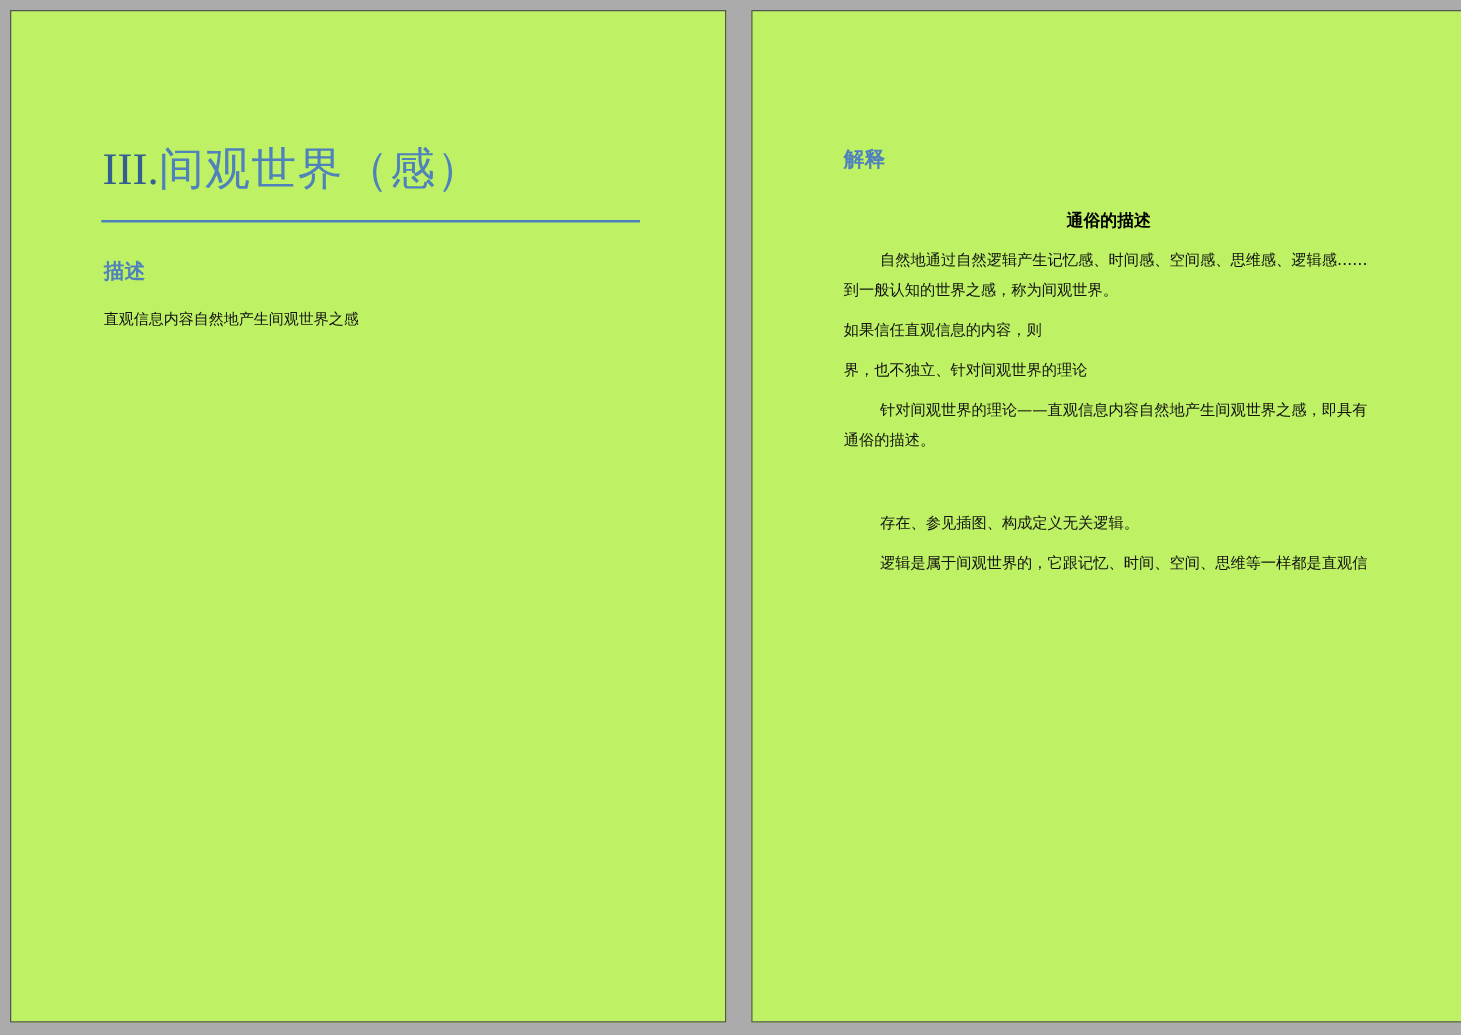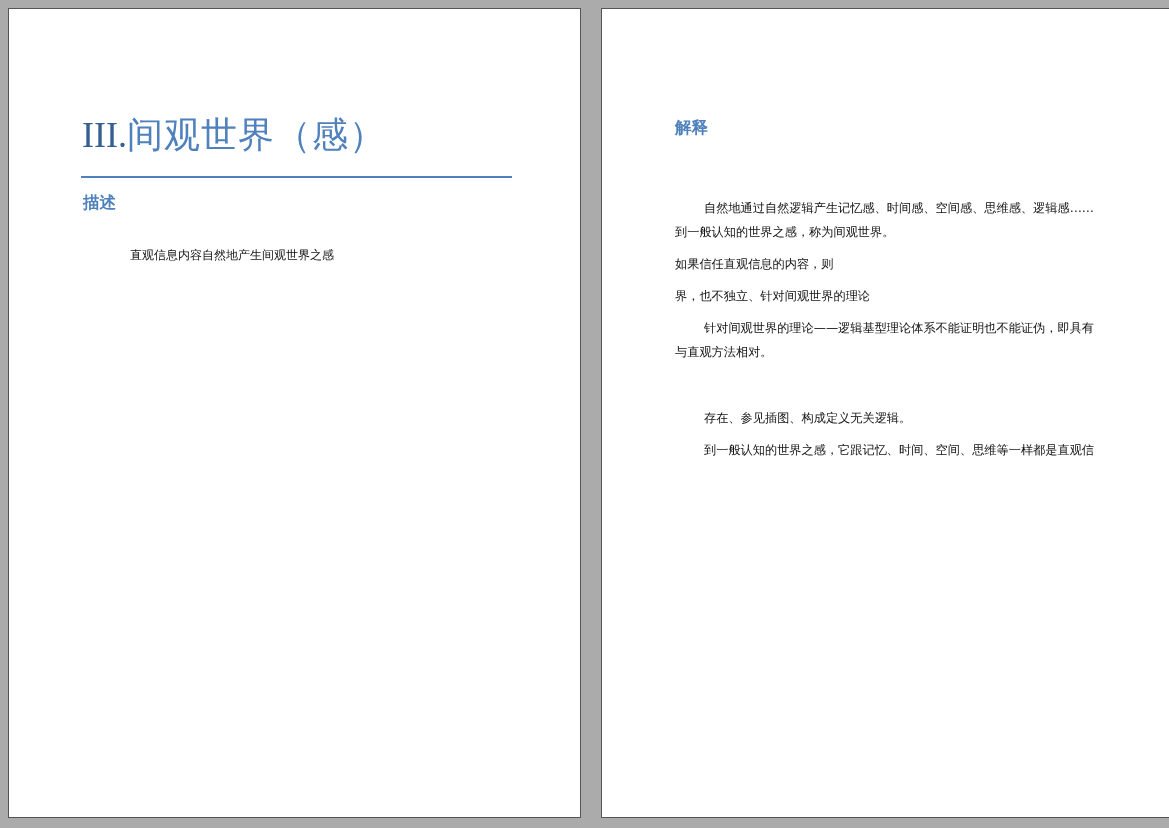--- a/index.html
+++ b/index.html
@@ -13,21 +13,21 @@
       position: relative;
       overflow: hidden;
       font-family: "DejaVu Sans", "Liberation Sans", sans-serif;
       color: #000;
     }
     .page {
       position: absolute;
       top: 8px;
       width: 573px;
       height: 810px;
-      background: #ffffff;
+      background: #bef264;
       border: 1px solid #555555;
       box-sizing: border-box;
     }
     #page-left { left: 8px; }
     #page-right { left: 589px; width: 694px; margin-left: 12px; }
 
     .title {
       position: absolute;
       left: 73px;
       top: 108px;
@@ -56,31 +56,31 @@
       background: #4f81bd;
     }
     .h2 {
       position: absolute;
       font-size: 16.5px;
       font-weight: bold;
       color: #4f81bd;
       line-height: 1;
       white-space: nowrap;
     }
-    #desc-heading { left: 74px; top: 186px; }
+    #desc-heading { left: 74px; top: 200px; }
     #explain-heading { left: 73px; top: 111px; }
 
     .body-text {
       position: absolute;
       font-size: 12px;
       line-height: 24px;
       white-space: nowrap;
       color: #111;
     }
-    #desc-text { left: 74px; top: 234px; margin-left: 47px; }
+    #desc-text { left: 74px; top: 234px; }
 
     .center-title {
       position: absolute;
       left: 73px;
       width: 424px;
       top: 158px;
       text-align: center;
       font-size: 13.5px;
       font-weight: bold;
       line-height: 20px;
@@ -111,44 +111,45 @@
   <div class="title">
     <span class="roman">III.</span><span class="cjk">间观世界（感）</span>
   </div>
   <div class="title-rule"></div>
   <div class="h2" id="desc-heading">描述</div>
   <div class="body-text" id="desc-text">直观信息内容自然地产生间观世界之感</div>
 </div>
 
 <div class="page" id="page-right">
   <div class="h2" id="explain-heading">解释</div>
+  <div class="center-title">通俗的描述</div>
 
   <div class="paras">
     <p class="para indent">
       <span class="line first">自然地通过自然逻辑产生记忆感、时间感、空间感、思维感、逻辑感……</span>
       <span class="line">到一般认知的世界之感，称为间观世界。</span>
     </p>
 
     <p class="para">
       <span class="line">如果信任直观信息的内容，则</span>
     </p>
 
     <p class="para indent">
       <span class="line">界，也不独立、针对间观世界的理论</span>
     </p>
 
     <p class="para indent">
-      <span class="line first">针对间观世界的理论——逻辑基型理论体系不能证明也不能证伪，即具有</span>
-      <span class="line">与直观方法相对。</span>
+      <span class="line first">针对间观世界的理论——直观信息内容自然地产生间观世界之感，即具有</span>
+      <span class="line">通俗的描述。</span>
     </p>
 
     <div class="spacer"></div>
 
     <p class="para indent">
       <span class="line first">存在、参见插图、构成定义无关逻辑。</span>
     </p>
 
 
     <p class="para indent">
-      <span class="line first">到一般认知的世界之感，它跟记忆、时间、空间、思维等一样都是直观信</span>
+      <span class="line first">逻辑是属于间观世界的，它跟记忆、时间、空间、思维等一样都是直观信</span>
     </p>
   </div>
 </div>
 
 </body></html>

